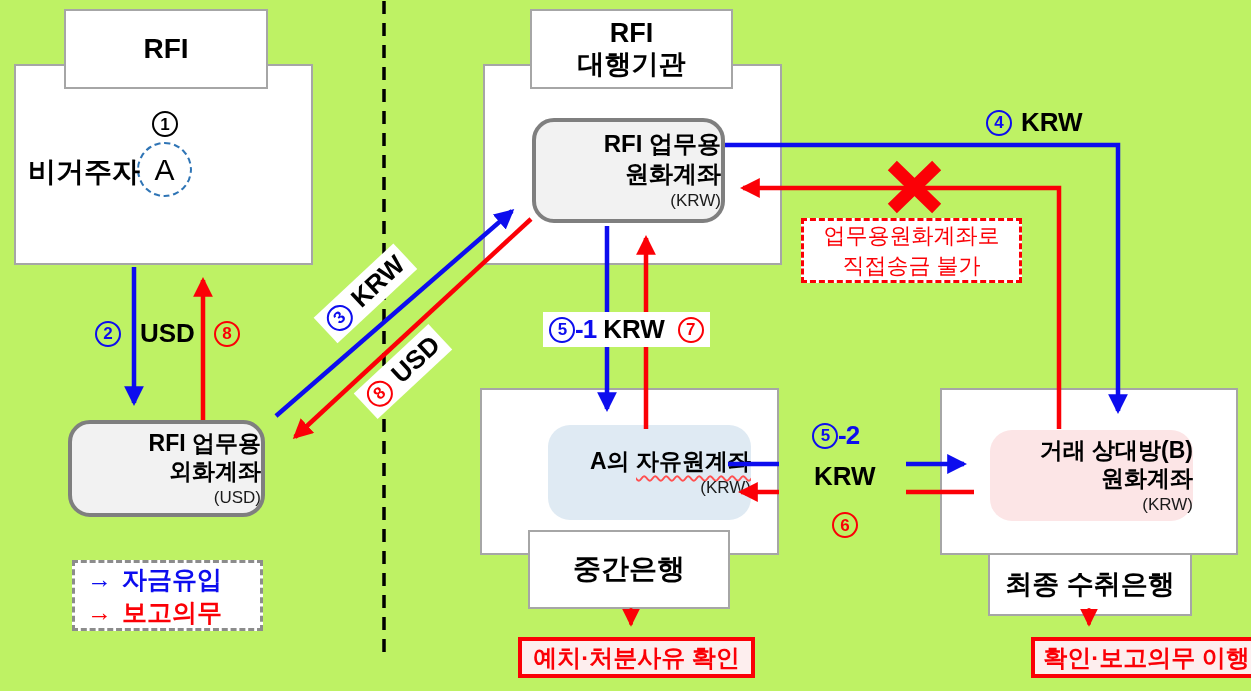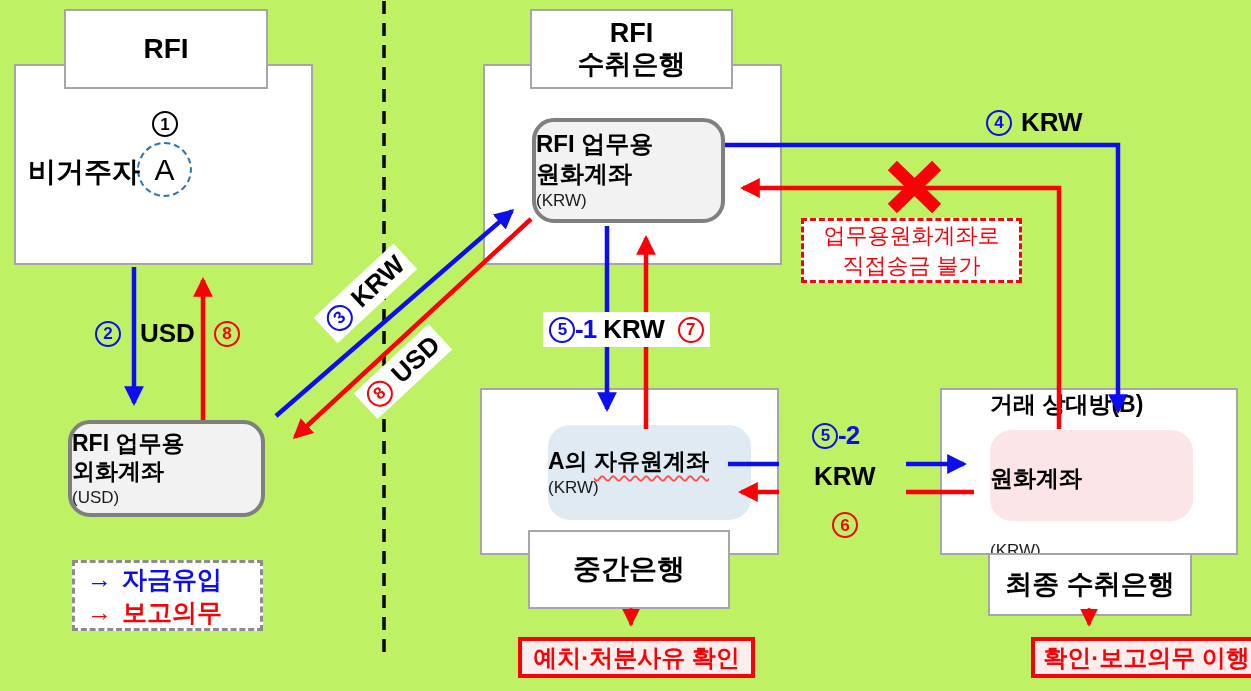--- a/index.html
+++ b/index.html
@@ -20,27 +20,27 @@
   }
   .abs{position:absolute;}
   .outline-box{border:2px solid var(--gray);background:#fff;box-sizing:border-box;}
   .title-box{
     border:2px solid var(--gray);background:#fff;box-sizing:border-box;
     display:flex;flex-direction:column;align-items:center;justify-content:center;
     font-weight:700;font-size:27px;line-height:1.15;text-align:center;
   }
   .account{
     box-sizing:border-box;border-radius:22px;
-    display:flex;flex-direction:column;align-items:flex-start;justify-content:center;
+    display:flex;flex-direction:column;align-items:flex-end;justify-content:center;
     font-weight:700;font-size:23px;line-height:1.25;text-align:center;
   }
   .account .cur{font-weight:400;font-size:17px;margin-top:1px;color:#1a1a1a;}
   .gray-acct{background:var(--grayfill);border:4px solid var(--dkgray);}
   .blue-acct{background:var(--bluefill);margin-left:24px;}
-  .pink-acct{background:var(--pinkfill);gap:46px;}
+  .pink-acct{background:var(--pinkfill);}
   .warn-solid{
     box-sizing:border-box;background:var(--warnfill);border:4px solid var(--red);
     color:var(--red);font-weight:700;font-size:24px;
     display:flex;align-items:center;justify-content:center;white-space:nowrap;
   }
   .warn-dashed{
     box-sizing:border-box;background:#fff;border:3px dashed var(--red);
     color:var(--red);font-weight:400;font-size:22px;line-height:1.35;text-align:center;
     display:flex;flex-direction:column;align-items:center;justify-content:center;
   }
@@ -77,21 +77,21 @@
 <div class="canvas">
 
   <div class="abs outline-box" style="left:14px;top:64px;width:299px;height:201px;"></div>
   <div class="abs title-box" style="left:64px;top:9px;width:204px;height:80px;font-size:28px;">
     <span>RFI</span>
   </div>
 
   <div class="abs outline-box" style="left:483px;top:64px;width:299px;height:201px;"></div>
   <div class="abs title-box" style="left:530px;top:9px;width:203px;height:80px;">
     <span>RFI</span>
-    <span>수취은행</span>
+    <span>대행기관</span>
   </div>
 
   <div class="abs account gray-acct" style="left:532px;top:118px;width:193px;height:105px;font-size:24px;">
     <span>RFI 업무용</span>
     <span>원화계좌</span>
     <span class="cur">(KRW)</span>
   </div>
 
   <div class="abs account gray-acct" style="left:68px;top:420px;width:197px;height:97px;">
     <span>RFI 업무용</span>

